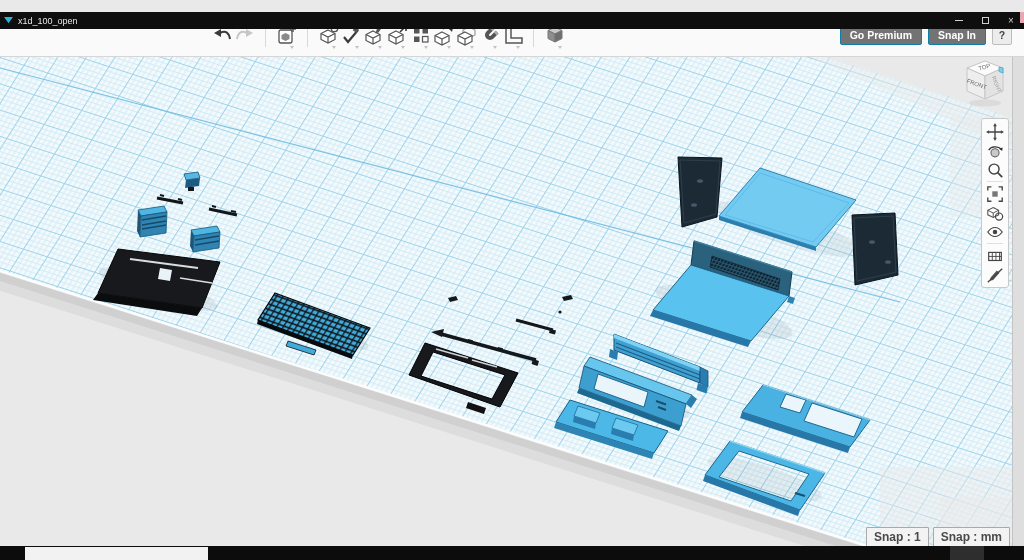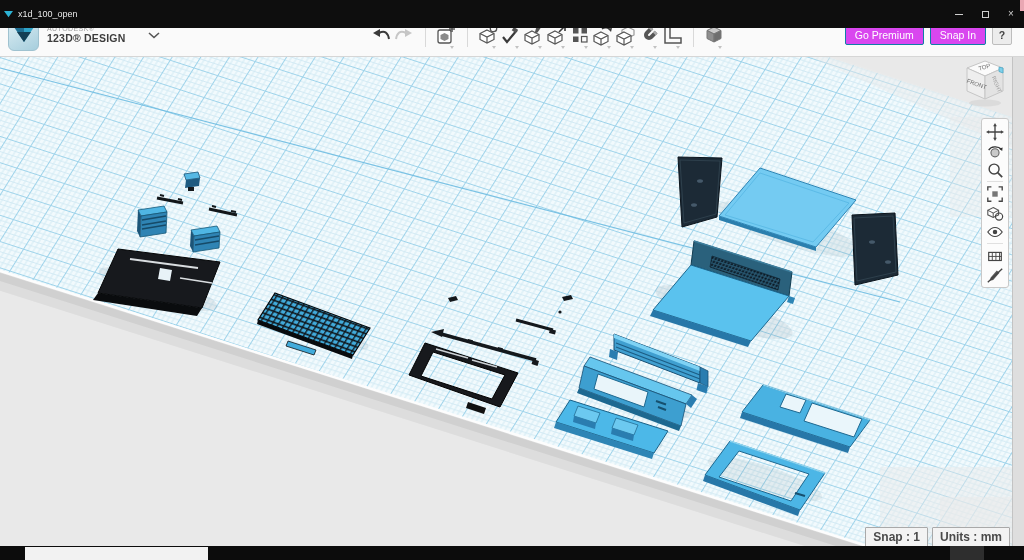--- a/index.html
+++ b/index.html
@@ -1,19 +1,19 @@
 <!DOCTYPE html>
 <html><head>
 <meta charset="utf-8">
 <style>
   * { box-sizing: border-box; margin: 0; padding: 0; }
   html,body { width:1024px; height:560px; overflow:hidden; font-family:"Liberation Sans", sans-serif; background:#e9e9e9; }
 
   
-  .titlebar { position:absolute; top:0; left:0; width:1024px; height:28px; background:#0e0e0e; display:flex; align-items:center; z-index:30; }
+  .titlebar { position:absolute; top:12px; left:0; width:1024px; height:17px; background:#0e0e0e; display:flex; align-items:center; z-index:30; }
   .titlebar .app-glyph { width:9px; height:9px; margin:0 5px 0 4px; }
   .titlebar .title { color:#e8e8e8; font-size:9px; line-height:14px; }
   .win-controls { margin-left:auto; display:flex; align-items:center; height:14px; }
   .win-btn { width:26px; height:14px; display:flex; align-items:center; justify-content:center; cursor:pointer; }
   .glyph-min { width:8px; height:1px; background:#cfcfcf; }
   .glyph-max { width:7px; height:7px; border:1px solid #cfcfcf; }
   .glyph-close { color:#cfcfcf; font-size:10px; line-height:10px; }
   .corner-accent { position:absolute; right:0; top:0; width:4px; height:11px; background:#e9a7b3; }
 
   
@@ -24,21 +24,21 @@
   .brand-line1 { font-size:7px; color:#9b9b9b; letter-spacing:.06em; }
   .brand-line2 { font-size:10.5px; font-weight:bold; color:#3c3c3c; letter-spacing:.02em; }
   .brand-caret { margin-left:14px; cursor:pointer; display:flex; align-items:center; }
 
   .tools { display:flex; align-items:center; margin-left:210px; }
   .tool { position:relative; width:23px; height:30px; display:flex; align-items:center; justify-content:center; cursor:pointer; }
   .tool .dd { position:absolute; bottom:1px; right:4px; width:0; height:0; border-left:2.5px solid transparent; border-right:2.5px solid transparent; border-top:3px solid #c2c2c2; }
   .tb-sep { width:1px; height:24px; background:#d9d9d9; margin:0 9px; }
 
   .top-actions { margin-left:auto; display:flex; align-items:center; gap:6px; padding-right:12px; }
-  .btn-teal { background:#d946ef; color:#fff; font-size:10.5px; font-weight:normal; padding:3px 9px; border-radius:2px; cursor:pointer; border:1px solid #0f7ea6; }
+  .btn-teal { background:#737373; color:#fff; font-size:10.5px; font-weight:bold; padding:3px 9px; border-radius:2px; cursor:pointer; border:1px solid #0f7ea6; }
   .btn-help { background:#ececec; color:#444; font-size:10.5px; font-weight:bold; width:20px; height:19px; border:1px solid #bdbdbd; border-radius:2px; display:flex; align-items:center; justify-content:center; cursor:pointer; }
 
   
   .canvas { position:absolute; top:57px; left:0; width:1024px; height:489px; background:#e9e9e9; overflow:hidden; }
   .scene { position:absolute; top:0; left:0; }
 
   .viewcube { position:absolute; top:-2px; left:958px; width:56px; height:58px; cursor:pointer; }
 
   .nav-toolbar { position:absolute; top:61px; left:981px; width:28px; background:#fcfcfc; border:1px solid #c9c9c9; border-radius:3px; display:flex; flex-direction:column; align-items:center; padding:3px 0; z-index:5; }
   .nav-item { width:22px; height:19px; display:flex; align-items:center; justify-content:center; cursor:pointer; }
@@ -72,38 +72,20 @@
         <span class="glyph-max"></span>
       </div>
     <div class="win-btn">
         <span class="glyph-close">×</span>
       </div>
   </div>
   <div class="corner-accent"></div>
 </div>
 
 <div class="toolbar">
-  <div class="brand">
-    <div class="brand-icon">
-      <svg width="22" height="20" viewBox="0 0 22 20">
-        <polygon points="1,2 11,2 11,17" fill="#1f6f93"></polygon>
-        <polygon points="21,2 11,2 11,17" fill="#2fa3c8"></polygon>
-        <polygon points="4,7 18,7 11,17" fill="#133f55"></polygon>
-      </svg>
-    </div>
-    <div class="brand-text">
-      <span class="brand-line1">AUTODESK®</span>
-      <span class="brand-line2">123D® DESIGN</span>
-    </div>
-    <div class="brand-caret">
-      <svg width="12" height="7" viewBox="0 0 12 7">
-          <path d="M1 1l5 4.5L11 1" fill="none" stroke="#555" stroke-width="1.6"></path>
-        </svg>
-    </div>
-  </div>
 
   <div class="tools">
     <div class="tool">
       <svg width="20" height="18" viewBox="0 0 20 18">
           <polygon points="2,7 9,3 9,11" fill="#3a3a3a"></polygon>
           <path d="M8 7c6-3 9 0 10 6" fill="none" stroke="#3a3a3a" stroke-width="2"></path>
         </svg>
     </div>
     <div class="tool">
       <svg width="20" height="18" viewBox="0 0 20 18">
@@ -463,20 +445,20 @@
           <path d="M5 13l7-8 3 2.5-7 8-3.5 1z" fill="#555"></path>
           <path d="M2 18L18 3" stroke="#444" stroke-width="1.5"></path>
         </svg>
     </div>
   </div>
 
   <div class="scrollstrip"></div>
 
   <div class="status-chips">
     <div class="chip">Snap : 1</div>
-    <div class="chip">Units : mm</div>
+    <div class="chip">Snap : mm</div>
   </div>
 </div>
 
 <div class="bottombar">
   <div class="bb-seg-light"></div>
   <div class="bb-seg-dark"></div>
 </div>
 
 </body></html>

